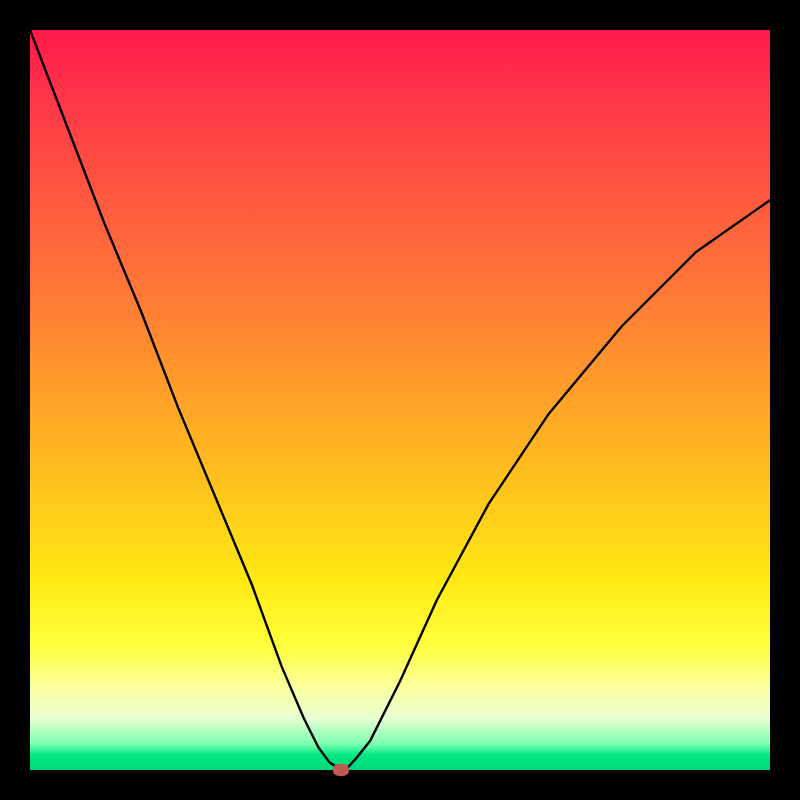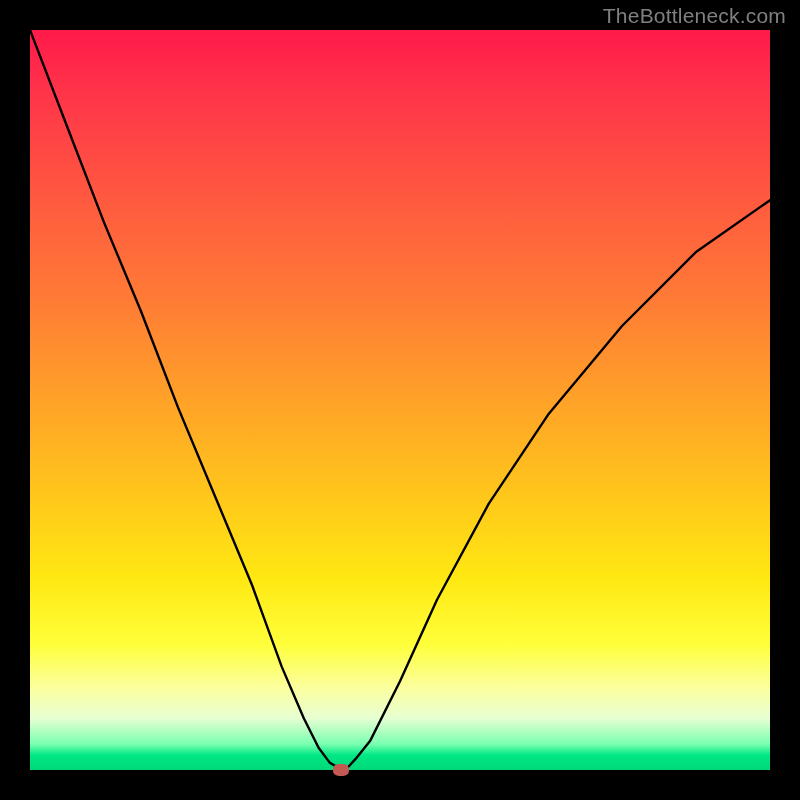--- a/index.html
+++ b/index.html
@@ -64,21 +64,20 @@
     color: #808080;
     font-size: 21px;
     font-weight: 500;
     letter-spacing: 0.2px;
   }
 </style>
 </head>
 <body>
 
 <div class="frame">
-  <div class="watermark">TheBottleneck.com</div>
 
   <div class="plot-area">
     <svg class="curve" viewBox="0 0 740 740" preserveAspectRatio="none">
       <path d="M0.00 0.00 L37.00 96.20 L74.00 192.40 L111.00 281.20 L148.00 377.40 L185.00 466.20 L222.00 555.00 L251.60 636.40 L273.80 688.20 L288.60 717.80 L299.70 732.60 L307.10 737.04 L310.80 740.00 L318.20 737.04 L325.60 728.90 L340.40 710.40 L370.00 651.20 L407.00 569.80 L458.80 473.60 L518.00 384.80 L592.00 296.00 L666.00 222.00 L740.00 170.20" fill="none" stroke="#000" stroke-width="2.4" stroke-linecap="round" stroke-linejoin="round"></path>
     </svg>
     <div class="marker" style="left: 310.8px; top: 740px;"></div>
   </div>
 </div>
 
 </body></html>

